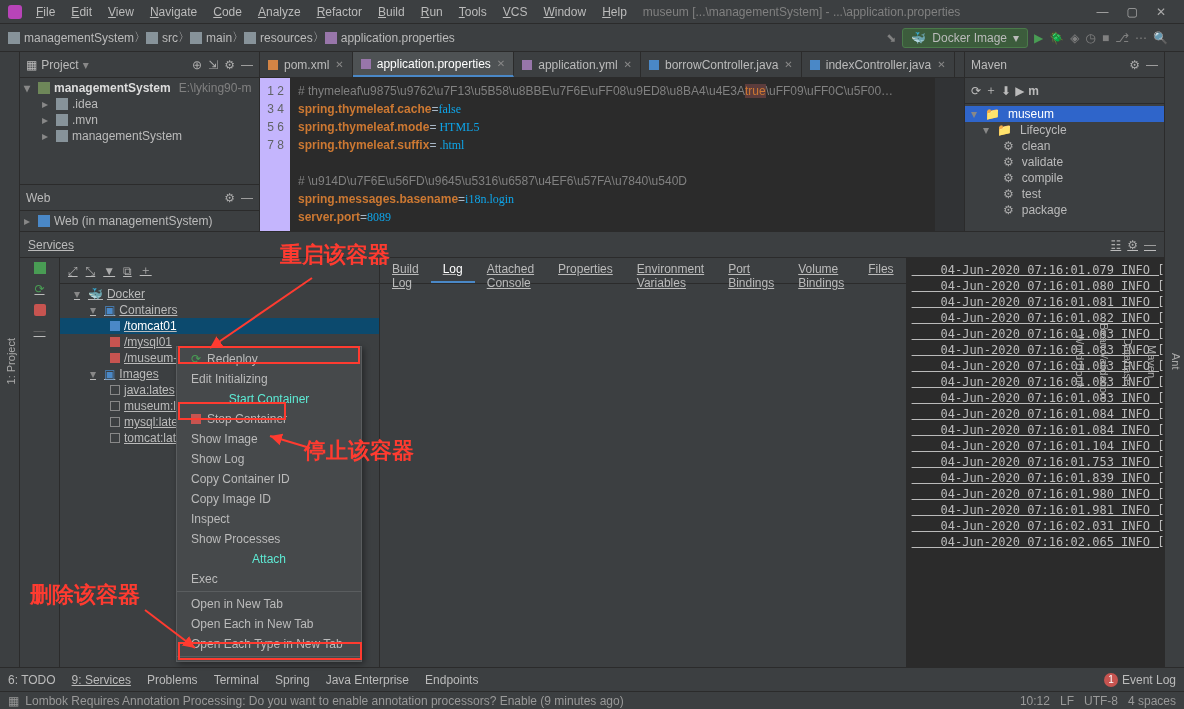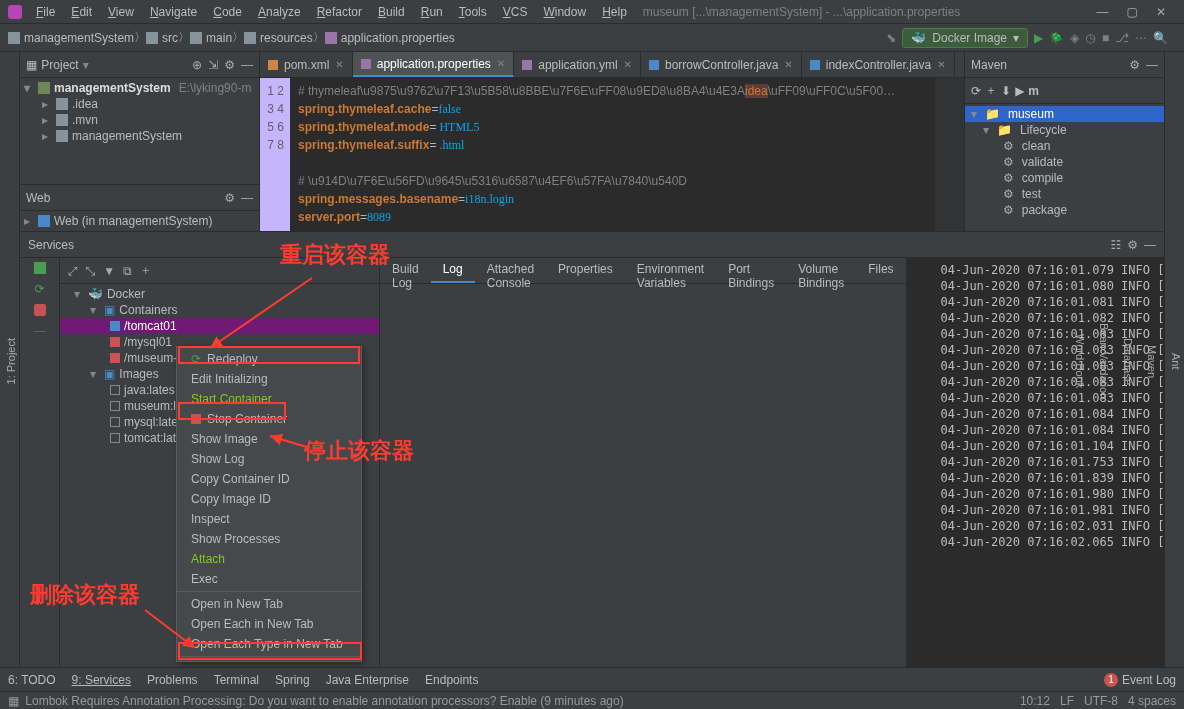--- a/index.html
+++ b/index.html
@@ -49,41 +49,41 @@
 .maven-icon { color:#aaa; margin-right:4px;}
 .editor-body { flex:1; display:flex; font-family:Consolas,monospace; font-size:13px; overflow:hidden;}
 .gutter { width:30px; text-align:right; color:#606366; padding:4px 6px 0 0; background:#c4b5fd; line-height:18px;}
 .code { flex:1; padding:4px 8px 0; line-height:18px; white-space:pre; color:#a9b7c6; overflow:auto;}
 .c-comment { color:#808080;}
 .c-key { color:#cc7832;font-weight:bold;}
 .c-val { color:#0ea5e9;font-family:Liberation Serif, serif;}
 .c-eq { color:#a9b7c6;}
 .c-err { background:#5c3c3c; color:#cc7832;}
 .minimap { width:30px; background:#313335; border-left:1px solid #2b2b2b;}
-.services { flex:1; display:flex; flex-direction:column; background:#3c3f41; min-height:0;}
+.services { flex:1; display:flex; flex-direction:column; background:#3c3f41; min-height:0;text-decoration:underline;}
 .svc-hdr { height:26px; border-bottom:1px solid #2b2b2b; display:flex; align-items:center; padding:0 8px;}
 .svc-hdr-r { margin-left:auto; display:flex; gap:6px; color:#aaa;}
 .svc-toolbar { height:26px; border-bottom:1px solid #2b2b2b; display:flex; align-items:center; padding:0 8px; gap:8px; color:#aaa;}
 .svc-body { flex:1; display:flex; min-height:0;}
 .svc-side { width:40px; border-right:1px solid #2b2b2b; display:flex; flex-direction:column; align-items:center; padding-top:4px; gap:8px;}
 .svc-side .sq { width:12px; height:12px;}
 .sq.green{background:#499c54;}
 .sq.red{background:#c75450; border-radius:2px;}
 .svc-tree { width:320px; border-right:1px solid #2b2b2b; overflow:visible; position:relative;}
-.svc-tree .tree-row.sel { background:#701a75; color:#fff;}
+.svc-tree .tree-row.sel { background:#0c4a6e; color:#fff;}
 .svc-tabs { height:26px; border-bottom:1px solid #2b2b2b; display:flex;}
 .svc-tab { padding:4px 12px; color:#bbb; cursor:pointer;}
 .svc-tab.active { border-bottom:2px solid #4a88c7; color:#fff;}
 .svc-output { flex:1; display:flex; min-width:0;}
 .log-area { flex:1; display:flex; min-height:0;}
 .log-text { flex:1; font-family:Consolas,monospace; font-size:12px; line-height:16px; padding:4px 6px; background:#2b2b2b; color:#bbb; white-space:pre; overflow:hidden;}
 .log-side { width:30px; border-left:1px solid #2b2b2b; background:#3c3f41; display:flex; flex-direction:column; align-items:center; padding-top:4px; gap:8px; color:#aaa;}
 .ctxmenu { position:absolute; left:176px; top:346px; width:186px; background:#46494b; border:1px solid #5a5d5f; box-shadow:2px 2px 6px rgba(0,0,0,.4); z-index:50; padding:2px 0;}
 .ctxmenu .mi { padding:3px 14px; cursor:pointer; display:flex; align-items:center; gap:6px;}
-.ctxmenu .mi.disabled { color:#84cc16;}
+.ctxmenu .mi.disabled { color:#5eead4;justify-content:center;}
 .ctxmenu .sep { height:1px; background:#5a5d5f; margin:2px 0;}
 .ctxmenu .kb { margin-left:auto; color:#999; font-size:11px;}
 .red-box { border:2px solid #ff3b30; position:absolute; z-index:60; pointer-events:none;}
 .annot { position:absolute; color:#ff3b30; font-weight:bold; font-size:22px; z-index:70; pointer-events:none; font-family:"Microsoft YaHei","SimHei",sans-serif;}
 .arrow-svg { position:absolute; z-index:55; pointer-events:none;}
 .bottombar { height:24px; border-top:1px solid #2b2b2b; display:flex; align-items:center; padding:0 8px; gap:16px; background:#3c3f41;}
 .bottombar .bi { display:flex; align-items:center; gap:4px; cursor:pointer;}
 .statusbar { height:18px; background:#3c3f41; border-top:1px solid #2b2b2b; display:flex; align-items:center; padding:0 8px; color:#999; font-size:11px;}
 .statusbar .right { margin-left:auto; display:flex; gap:10px;}
 .event-log { color:#fff; background:#c75450; border-radius:8px; width:14px; height:14px; display:inline-flex; align-items:center; justify-content:center; font-size:10px;}
@@ -209,21 +209,21 @@
         <div class="editor-body">
           <div class="gutter" id="egutter">1
 2
 3
 4
 5
 6
 7
 8
 </div>
-          <div class="code" id="ecode"><span class="c-comment"># thymeleaf\u9875\u9762\u7F13\u5B58\u8BBE\u7F6E\uFF08\u9ED8\u8BA4\u4E3A</span><span class="c-err">idea</span><span class="c-comment">\uFF09\uFF0C\u5F00…</span>
+          <div class="code" id="ecode"><span class="c-comment"># thymeleaf\u9875\u9762\u7F13\u5B58\u8BBE\u7F6E\uFF08\u9ED8\u8BA4\u4E3A</span><span class="c-err">true</span><span class="c-comment">\uFF09\uFF0C\u5F00…</span>
 <span class="c-key">spring.thymeleaf.cache</span><span class="c-eq">=</span><span class="c-val">false</span>
 <span class="c-key">spring.thymeleaf.mode</span><span class="c-eq">=</span><span class="c-val"> HTML5</span>
 <span class="c-key">spring.thymeleaf.suffix</span><span class="c-eq">=</span><span class="c-val"> .html</span>
 
 <span class="c-comment"># \u914D\u7F6E\u56FD\u9645\u5316\u6587\u4EF6\u57FA\u7840\u540D</span>
 <span class="c-key">spring.messages.basename</span><span class="c-eq">=</span><span class="c-val">i18n.login</span>
 <span class="c-key">server.port</span><span class="c-eq">=</span><span class="c-val">8089</span>
 </div>
           <div class="minimap"></div>
         </div>

